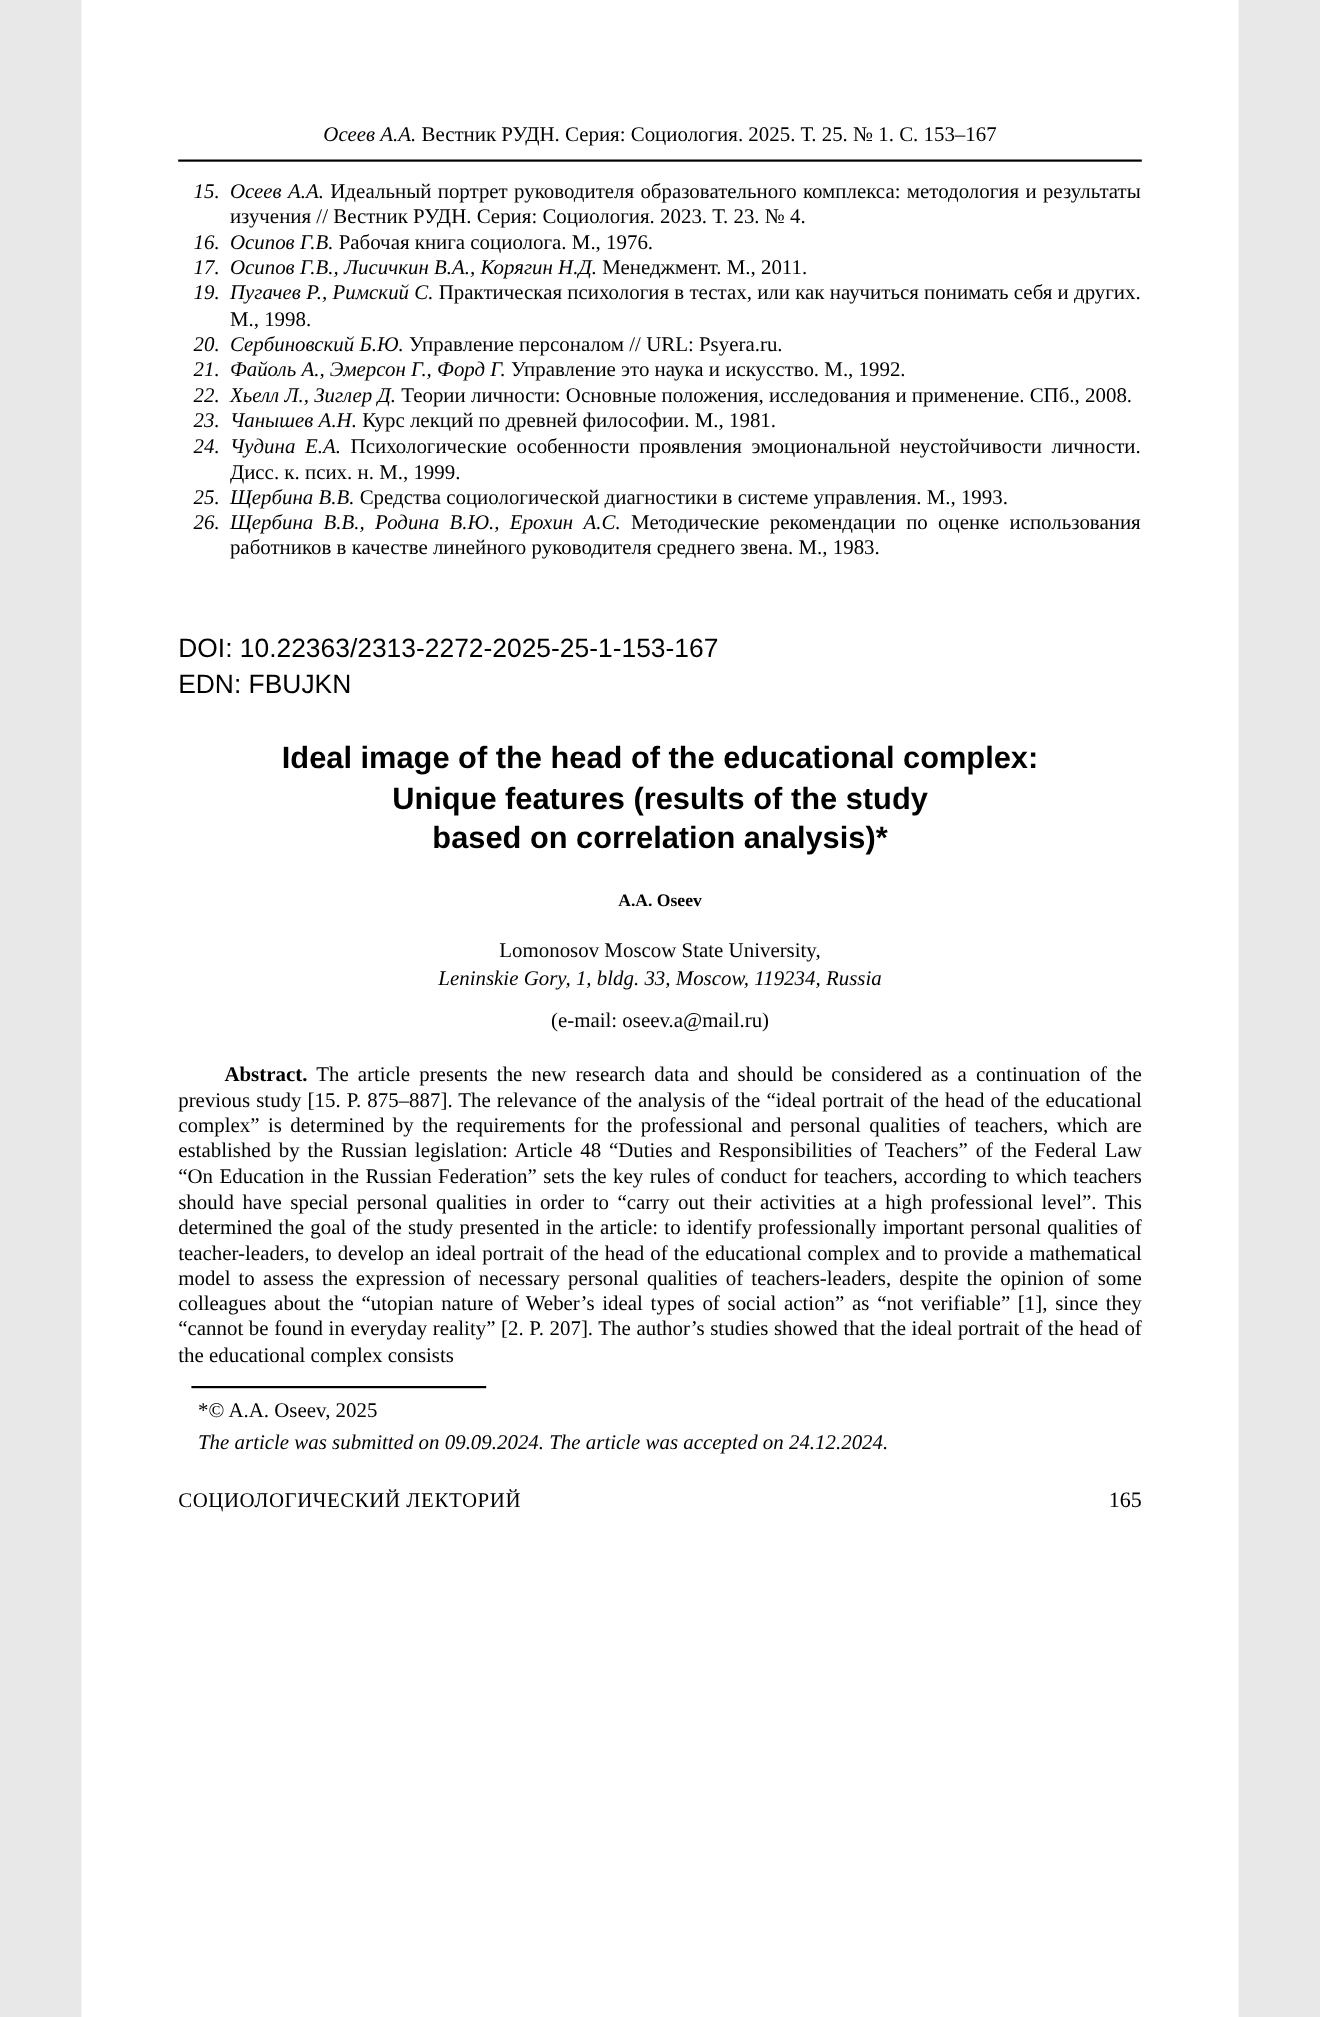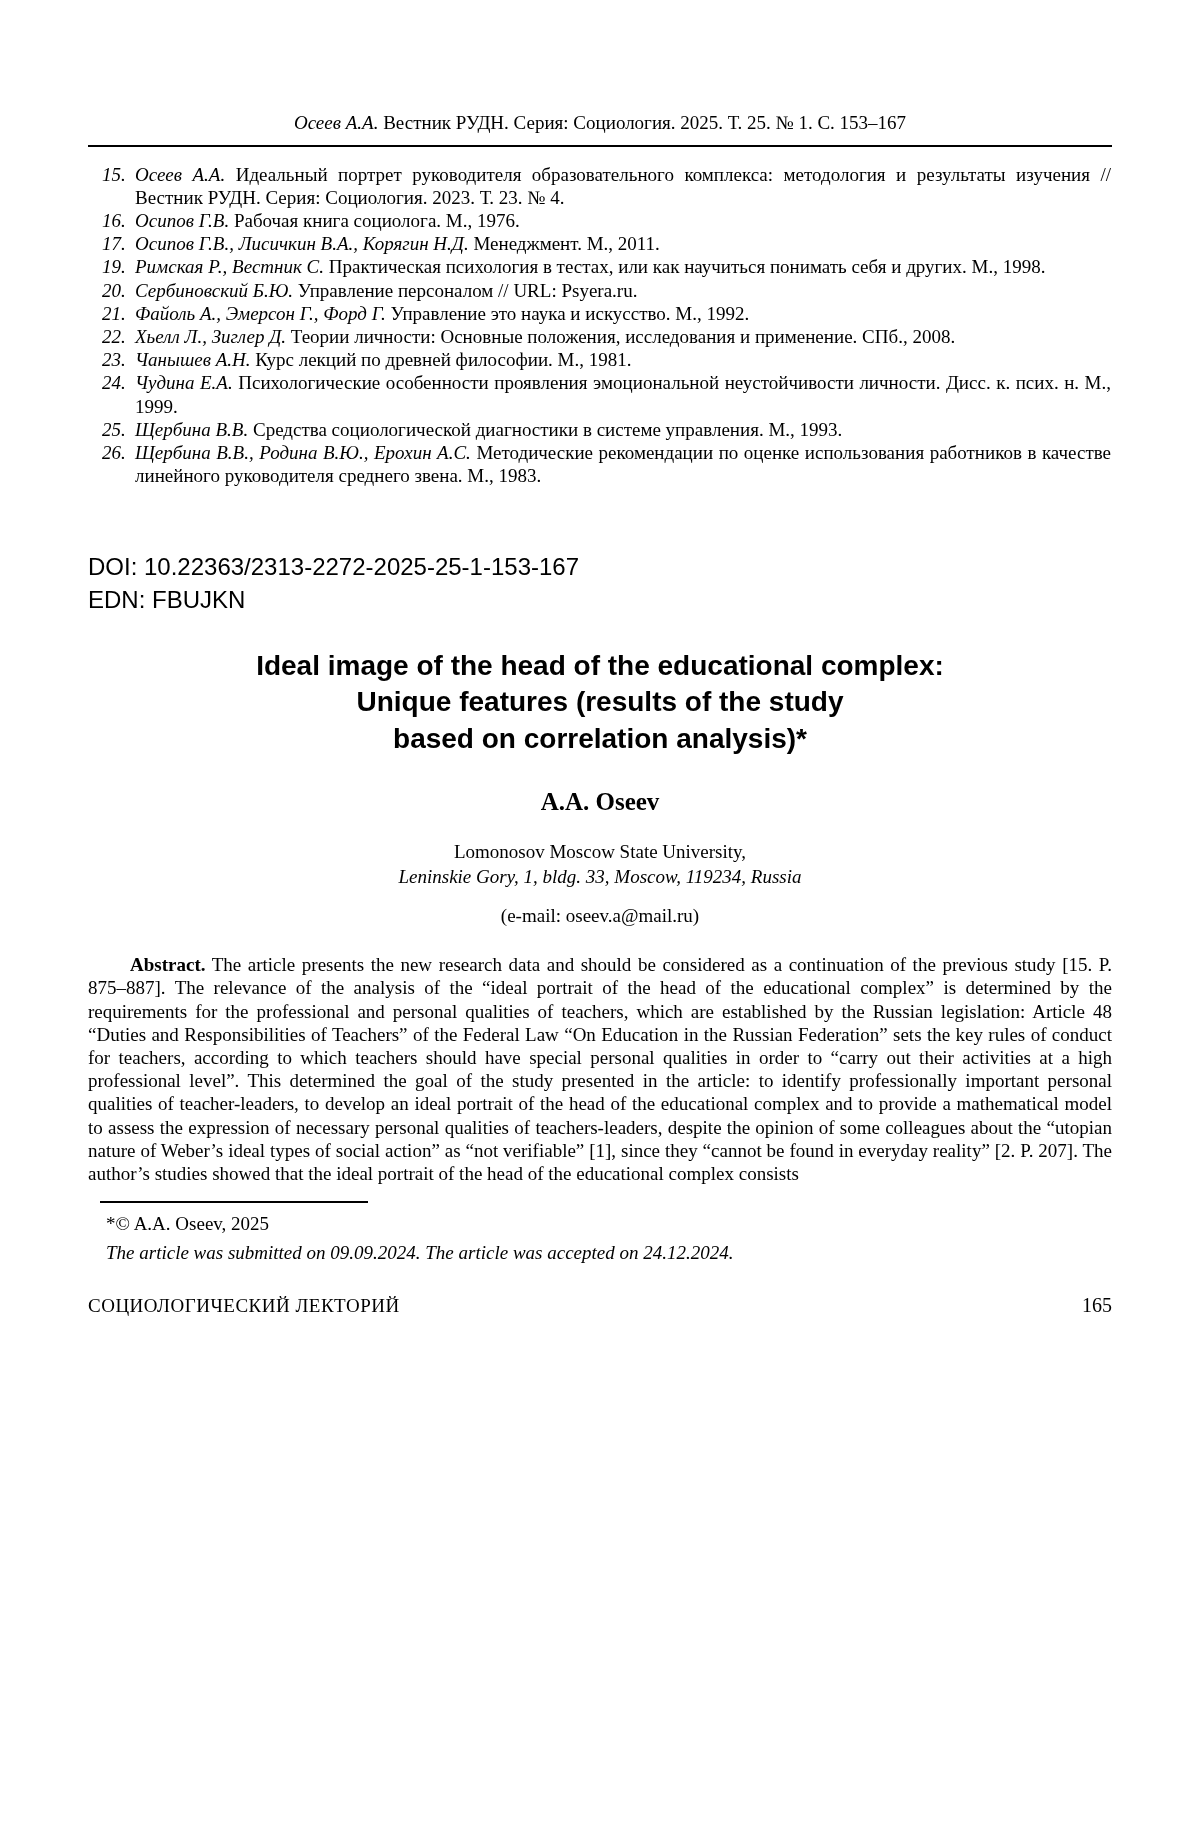--- a/index.html
+++ b/index.html
@@ -1,18 +1,18 @@
 <!DOCTYPE html>
 <html><head>
 <meta charset="utf-8">
 <style>
   html, body { margin: 0; padding: 0; background: #e8e8e8; }
   .page {
     position: relative;
-    width: 1200px;
+    width: 1052px;
     height: 1834px;
     margin: 0 auto;
     background: #ffffff;
     box-sizing: border-box;
     padding: 112px 88px 0 88px;
     overflow: hidden;
     color: #000;
     font-family: "Liberation Serif", serif;
   }
   
@@ -39,21 +39,21 @@
   
   .paper-title {
     margin-top: 32px;
     text-align: center;
     font-family: "Liberation Sans", sans-serif;
     font-weight: bold;
     font-size: 28px;
     line-height: 1.3;
   }
   
-  .author-name { margin-top: 30px; text-align: center; font-weight: bold; font-size: 25px; line-height: 1.2; }
+  .author-name { margin-top: 30px; text-align: center; font-weight: bold; font-size: 16px; line-height: 1.2; }
   .affiliation { margin-top: 22px; text-align: center; font-size: 19px; line-height: 1.32; }
   .email-line { margin-top: 16px; text-align: center; font-size: 19px; }
   
   .abstract {
     margin: 26px 0 0 0;
     text-align: justify;
     font-size: 19px;
     line-height: 1.22;
     text-indent: 42px;
   }
@@ -94,21 +94,21 @@
     <div class="ref">
       <span class="ref-num">16.</span>
       <span class="ref-text"><i>Осипов Г.В.</i> <span>Рабочая книга социолога. М., 1976.</span></span>
     </div>
     <div class="ref">
       <span class="ref-num">17.</span>
       <span class="ref-text"><i>Осипов Г.В., Лисичкин В.А., Корягин Н.Д.</i> <span>Менеджмент. М., 2011.</span></span>
     </div>
     <div class="ref">
       <span class="ref-num">19.</span>
-      <span class="ref-text"><i>Римская Р., Вестник С.</i> <span>Практическая психология в тестах, или как научиться понимать себя и других. М., 1998.</span></span>
+      <span class="ref-text"><i>Пугачев Р., Римский С.</i> <span>Практическая психология в тестах, или как научиться понимать себя и других. М., 1998.</span></span>
     </div>
     <div class="ref">
       <span class="ref-num">20.</span>
       <span class="ref-text"><i>Сербиновский Б.Ю.</i> <span>Управление персоналом // URL: Psyera.ru.</span></span>
     </div>
     <div class="ref">
       <span class="ref-num">21.</span>
       <span class="ref-text"><i>Файоль А., Эмерсон Г., Форд Г.</i> <span>Управление это наука и искусство. М., 1992.</span></span>
     </div>
     <div class="ref">

